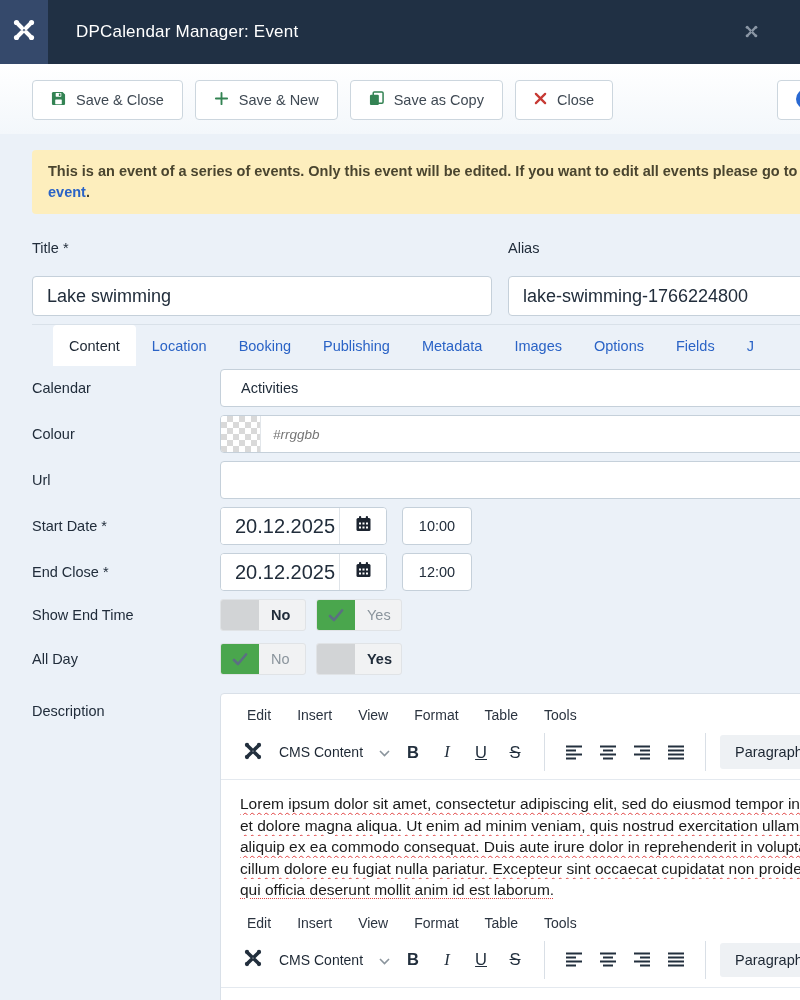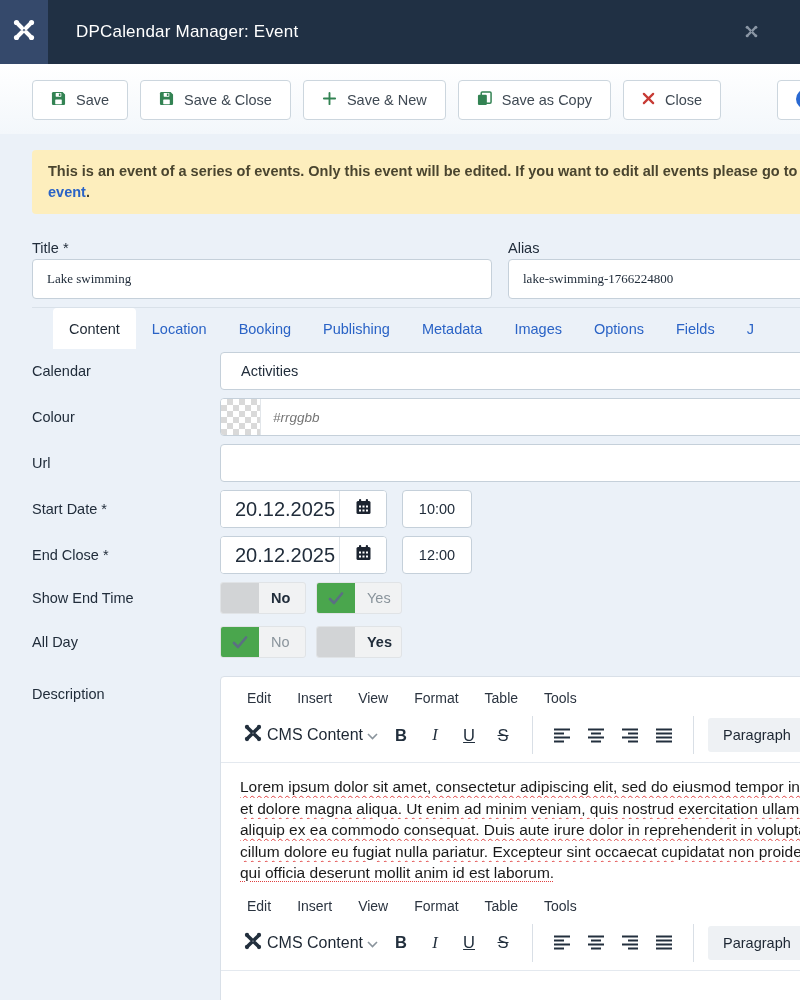--- a/index.html
+++ b/index.html
@@ -28,23 +28,23 @@
 
   
   .content{padding:0 0 0 32px;}
   .notice{margin-top:16px; width:1050px; background:var(--banner-bg); border-radius:4px; padding:11px 16px;
           font-size:14.5px; font-weight:bold; color:var(--banner-text); line-height:21px;}
   .notice a{color:var(--link-blue); text-decoration:none;}
   .notice .l1{white-space:nowrap; overflow:hidden;}
 
   
   .field-row{display:flex; gap:16px; margin-top:26px;}
-  .fcol label{display:block; font-size:14.5px; margin-bottom:3px;}
-  .fcol input{height:40px; border:1px solid #c5d0da; border-radius:4px; background:#fff; font-size:13px;
-              color:#212d3b; padding:0 14px; width:100%; font-family:Liberation Serif, serif;}
+  .fcol label{display:block; font-size:14.5px; margin-bottom:20px;}
+  .fcol input{height:40px; border:1px solid #c5d0da; border-radius:4px; background:#fff; font-size:18px;
+              color:#212d3b; padding:0 14px; width:100%; font-family:Liberation Sans, sans-serif;}
   .fcol.title{width:460px;} .fcol.alias{width:576px;}
 
   
   .tabs{margin-top:8px; border-top:1px solid #d9e1e9; display:flex; padding-left:21px; height:42px;}
   .tab{display:flex; align-items:center; padding:0 16px; font-size:14.5px; color:var(--link-blue);
        text-decoration:none; cursor:pointer;}
   .tab.active{background:#fff; color:#1d2733; border-radius:4px 4px 0 0;}
 
   
   .form{margin-top:3px;}
@@ -81,21 +81,21 @@
   .lbl.inactive{color:#212d3b; font-weight:bold;}
   .lbl.active{color:#8a949c;}
 
   
   .frow.desc{align-items:flex-start; margin-top:18px;}
   .frow.desc .flabel{padding-top:10px;}
   .editor-panel{width:880px; background:#fff; border:1px solid #d9e0e8; border-radius:4px; min-height:360px;}
   .menu-row{display:flex; gap:26px; padding:13px 0 6px 26px; font-size:14px; color:#2b3440;}
   .menu-item{cursor:pointer;}
   .tb-row{display:flex; align-items:center; height:46px; padding-left:16px;}
-  .cms-btn{display:flex; align-items:center; gap:4px; padding:0 6px; height:34px; font-size:16px; color:#1d2733; cursor:pointer;justify-content:center;}
+  .cms-btn{display:flex; align-items:center; gap:16px; padding:0 6px; height:34px; font-size:14px; color:#1d2733; cursor:pointer;justify-content:center;}
   .fmt-btn{width:34px; height:34px; display:flex; align-items:center; justify-content:center; font-size:16.5px;
            color:var(--icon-dark); cursor:pointer; border-radius:3px;}
   .fmt-btn.b{font-weight:bold;}
   .fmt-btn.i{font-family:"Liberation Serif",serif; font-style:italic;}
   .fmt-btn.u{text-decoration:underline;}
   .fmt-btn.s{text-decoration:line-through;}
   .vdiv{width:1px; height:38px; background:#d9dfe6; margin:0 12px;}
   .para-btn{display:flex; align-items:center; height:34px; background:#eef1f4; border-radius:3px; padding:0 15px;
             font-size:14.5px; color:#1d2733; margin-left:2px; width:130px; cursor:pointer;}
   .ed-divider{border-top:1px solid #e4e9ef; margin-top:4px;}
@@ -134,31 +134,20 @@
               <circle cx="20.5" cy="5.5" r="2.6" stroke="none"></circle>
           <circle cx="5.5" cy="20.5" r="2.6" stroke="none"></circle>
               <circle cx="20.5" cy="20.5" r="2.6" stroke="none"></circle>
         </g>
       </svg>
     </span>
   </div>
 
   <div class="toolbar-strip">
     <div class="toolbar-buttons">
-      <button class="tbtn">
-        <span>
-          <svg width="15" height="15" viewBox="0 0 16 16">
-                <path fill="#338353" d="M1 2.5C1 1.7 1.7 1 2.5 1h9.8L15 3.7v9.8c0 .8-.7 1.5-1.5 1.5h-11C1.7 15 1 14.3 1 13.5z"></path>
-                <rect x="5" y="2" width="6" height="4" rx="0.5" fill="#fff"></rect>
-                <rect x="8.4" y="2.7" width="1.7" height="2.6" fill="#338353"></rect>
-                <rect x="4.5" y="9" width="7" height="5" rx="0.5" fill="#fff"></rect>
-              </svg>
-        </span>
-        <span>Save</span>
-      </button>
       <button class="tbtn">
         <span>
           <svg width="15" height="15" viewBox="0 0 16 16">
                 <path fill="#338353" d="M1 2.5C1 1.7 1.7 1 2.5 1h9.8L15 3.7v9.8c0 .8-.7 1.5-1.5 1.5h-11C1.7 15 1 14.3 1 13.5z"></path>
                 <rect x="5" y="2" width="6" height="4" rx="0.5" fill="#fff"></rect>
                 <rect x="8.4" y="2.7" width="1.7" height="2.6" fill="#338353"></rect>
                 <rect x="4.5" y="9" width="7" height="5" rx="0.5" fill="#fff"></rect>
               </svg>
         </span>
         <span>Save &amp; Close</span>

